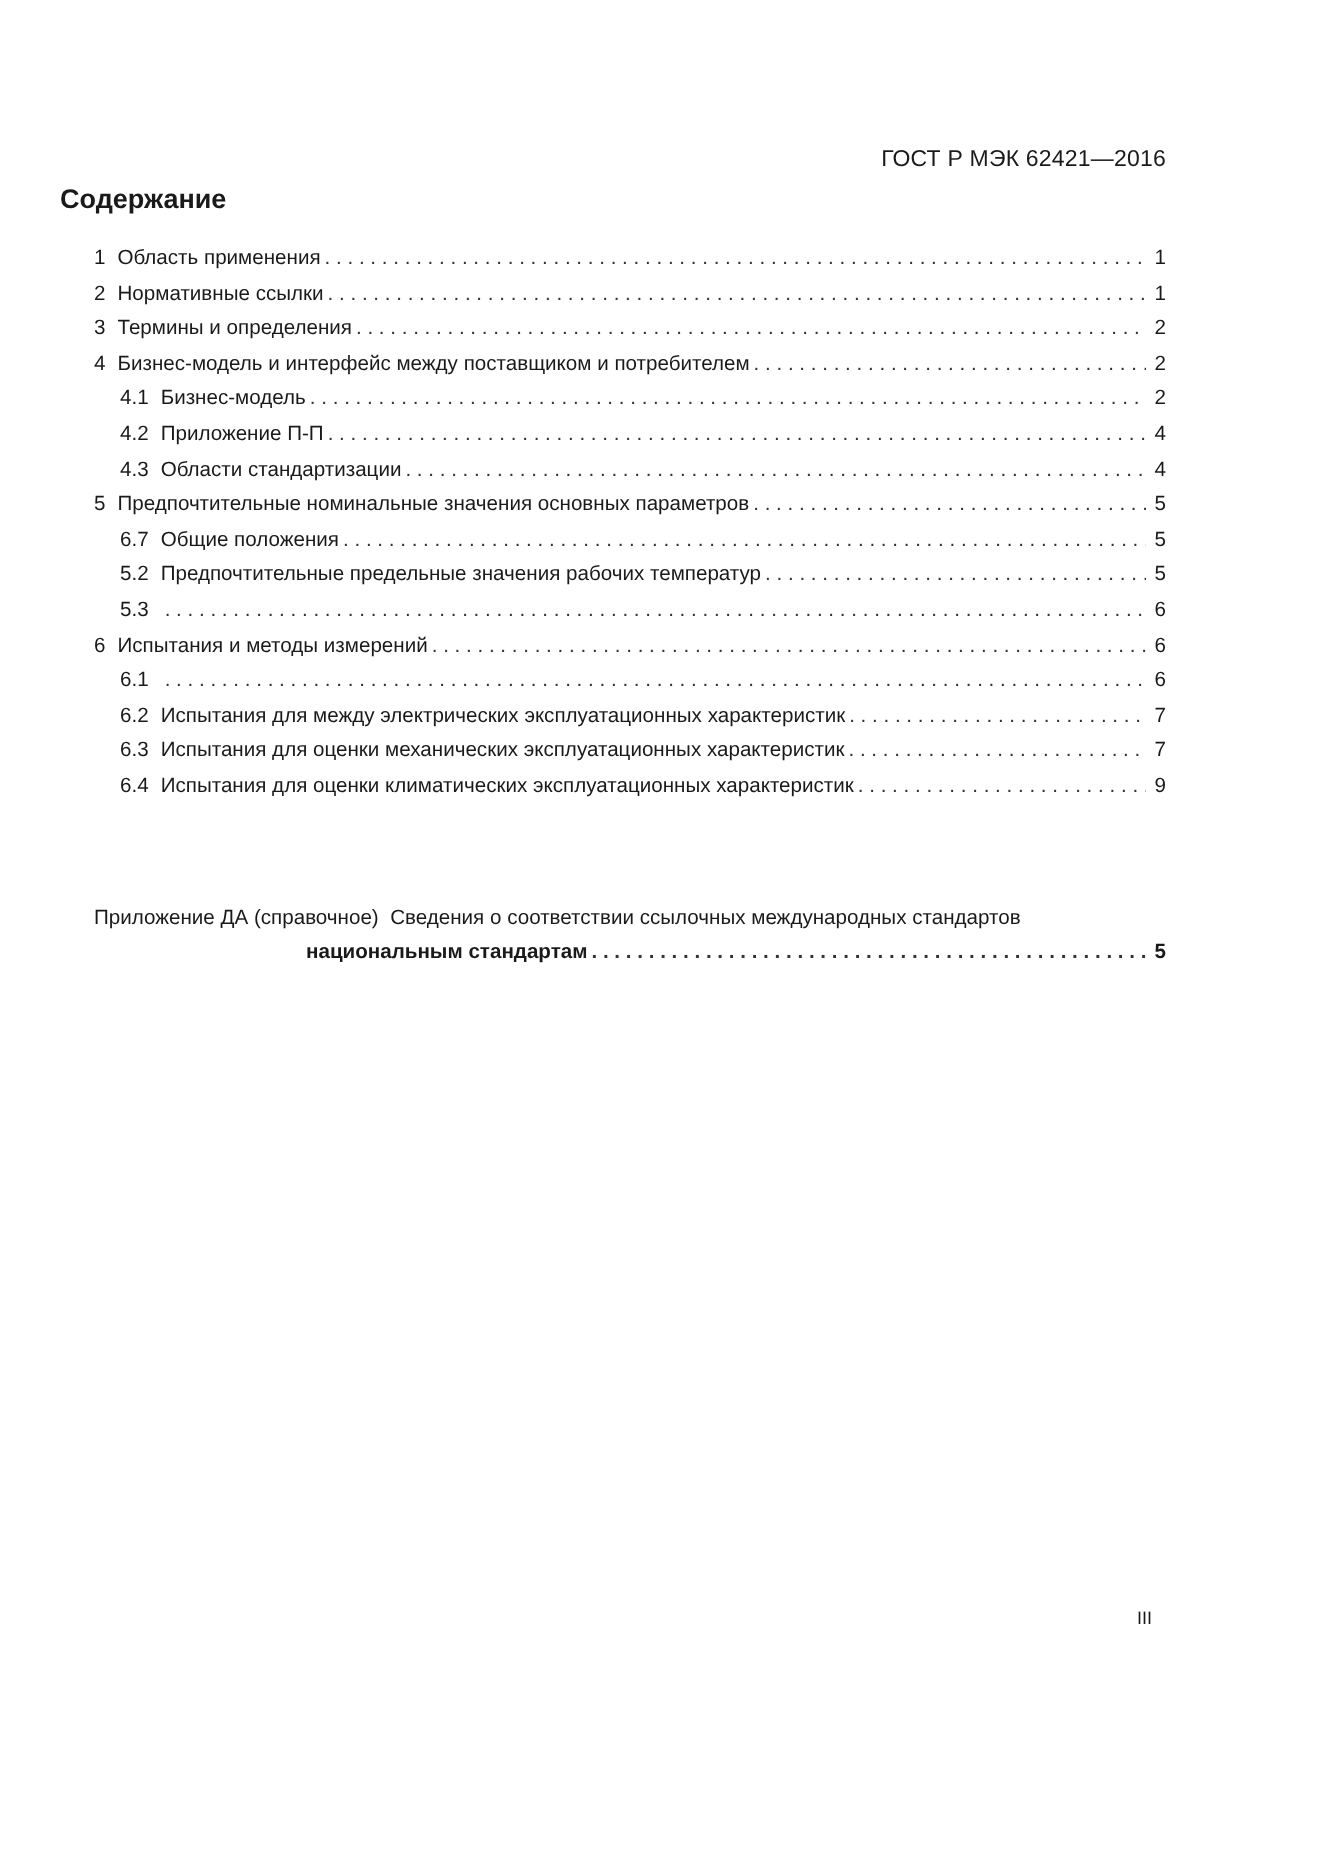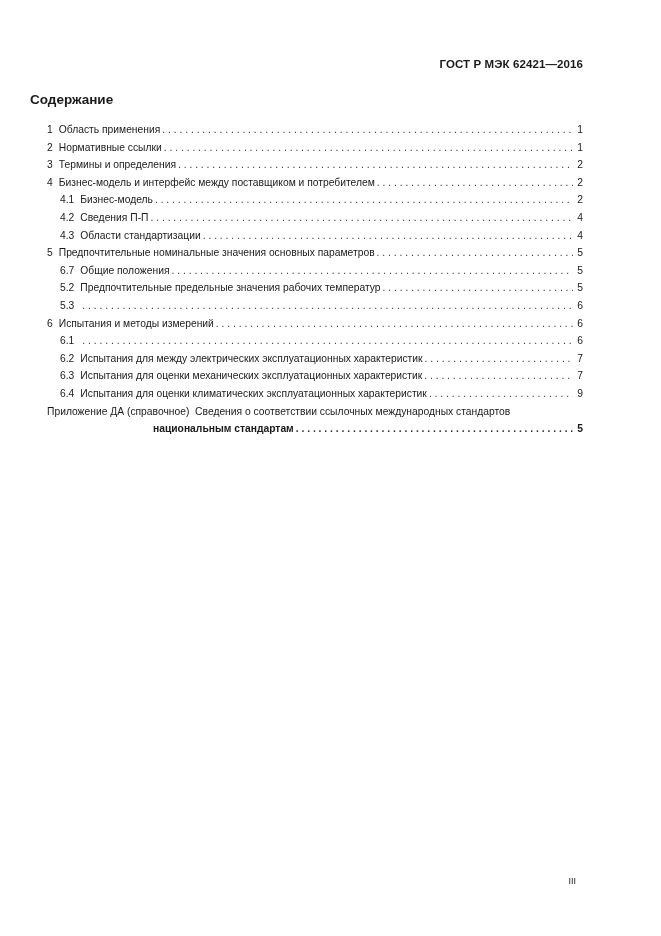--- a/index.html
+++ b/index.html
@@ -17,23 +17,23 @@
     }
     .page {
       position: absolute;
       left: 0; top: 0;
       width: 661px; height: 936px;
       background: #ffffff;
     }
     .doc-header {
       position: absolute;
       right: 78px;
-      top: 58px;
+      top: 74px;
       font-size: 11.5px;
-      font-weight: bold;
+      font-weight: normal;
       letter-spacing: 0.1px;
     }
     .toc-title {
       position: absolute;
       left: 0;
       width: 100%;
       top: 92px;
       text-align: left;
       font-size: 13.5px;
       font-weight: bold;
@@ -73,33 +73,34 @@
       word-spacing: 0;
     }
     .toc-page {
       flex: 0 0 auto;
       text-align: right;
       min-width: 8px;
     }
     .toc-appendix {
       font-size: 10.3px;
       line-height: 17.6px;
+      margin-top: 48px;
     }
     .toc-appendix .line1 { white-space: nowrap; }
     .toc-appendix .line2 {
       display: flex;
       align-items: baseline;
       padding-left: 106px;
       white-space: nowrap;
       font-weight: bold;
     }
     .page-number {
       position: absolute;
       right: 85px;
-      top: 876px;
+      top: 804px;
       font-size: 9px;
       text-align: center;
     }
   </style>
 </head>
 <body>
 
 <div class="page">
 
   <div class="doc-header">ГОСТ Р МЭК 62421—2016</div>
@@ -138,21 +139,21 @@
 
     <div class="toc-row lvl2">
       <span class="toc-num">4.1</span>
       <span class="toc-text">Бизнес-модель</span>
       <span class="toc-leader"></span>
       <span class="toc-page">2</span>
     </div>
 
     <div class="toc-row lvl2">
       <span class="toc-num">4.2</span>
-      <span class="toc-text">Сведения П-П</span>
+      <span class="toc-text">Приложение П-П</span>
       <span class="toc-leader"></span>
       <span class="toc-page">4</span>
     </div>
 
     <div class="toc-row lvl2">
       <span class="toc-num">4.3</span>
       <span class="toc-text">Области стандартизации</span>
       <span class="toc-leader"></span>
       <span class="toc-page">4</span>
     </div>

